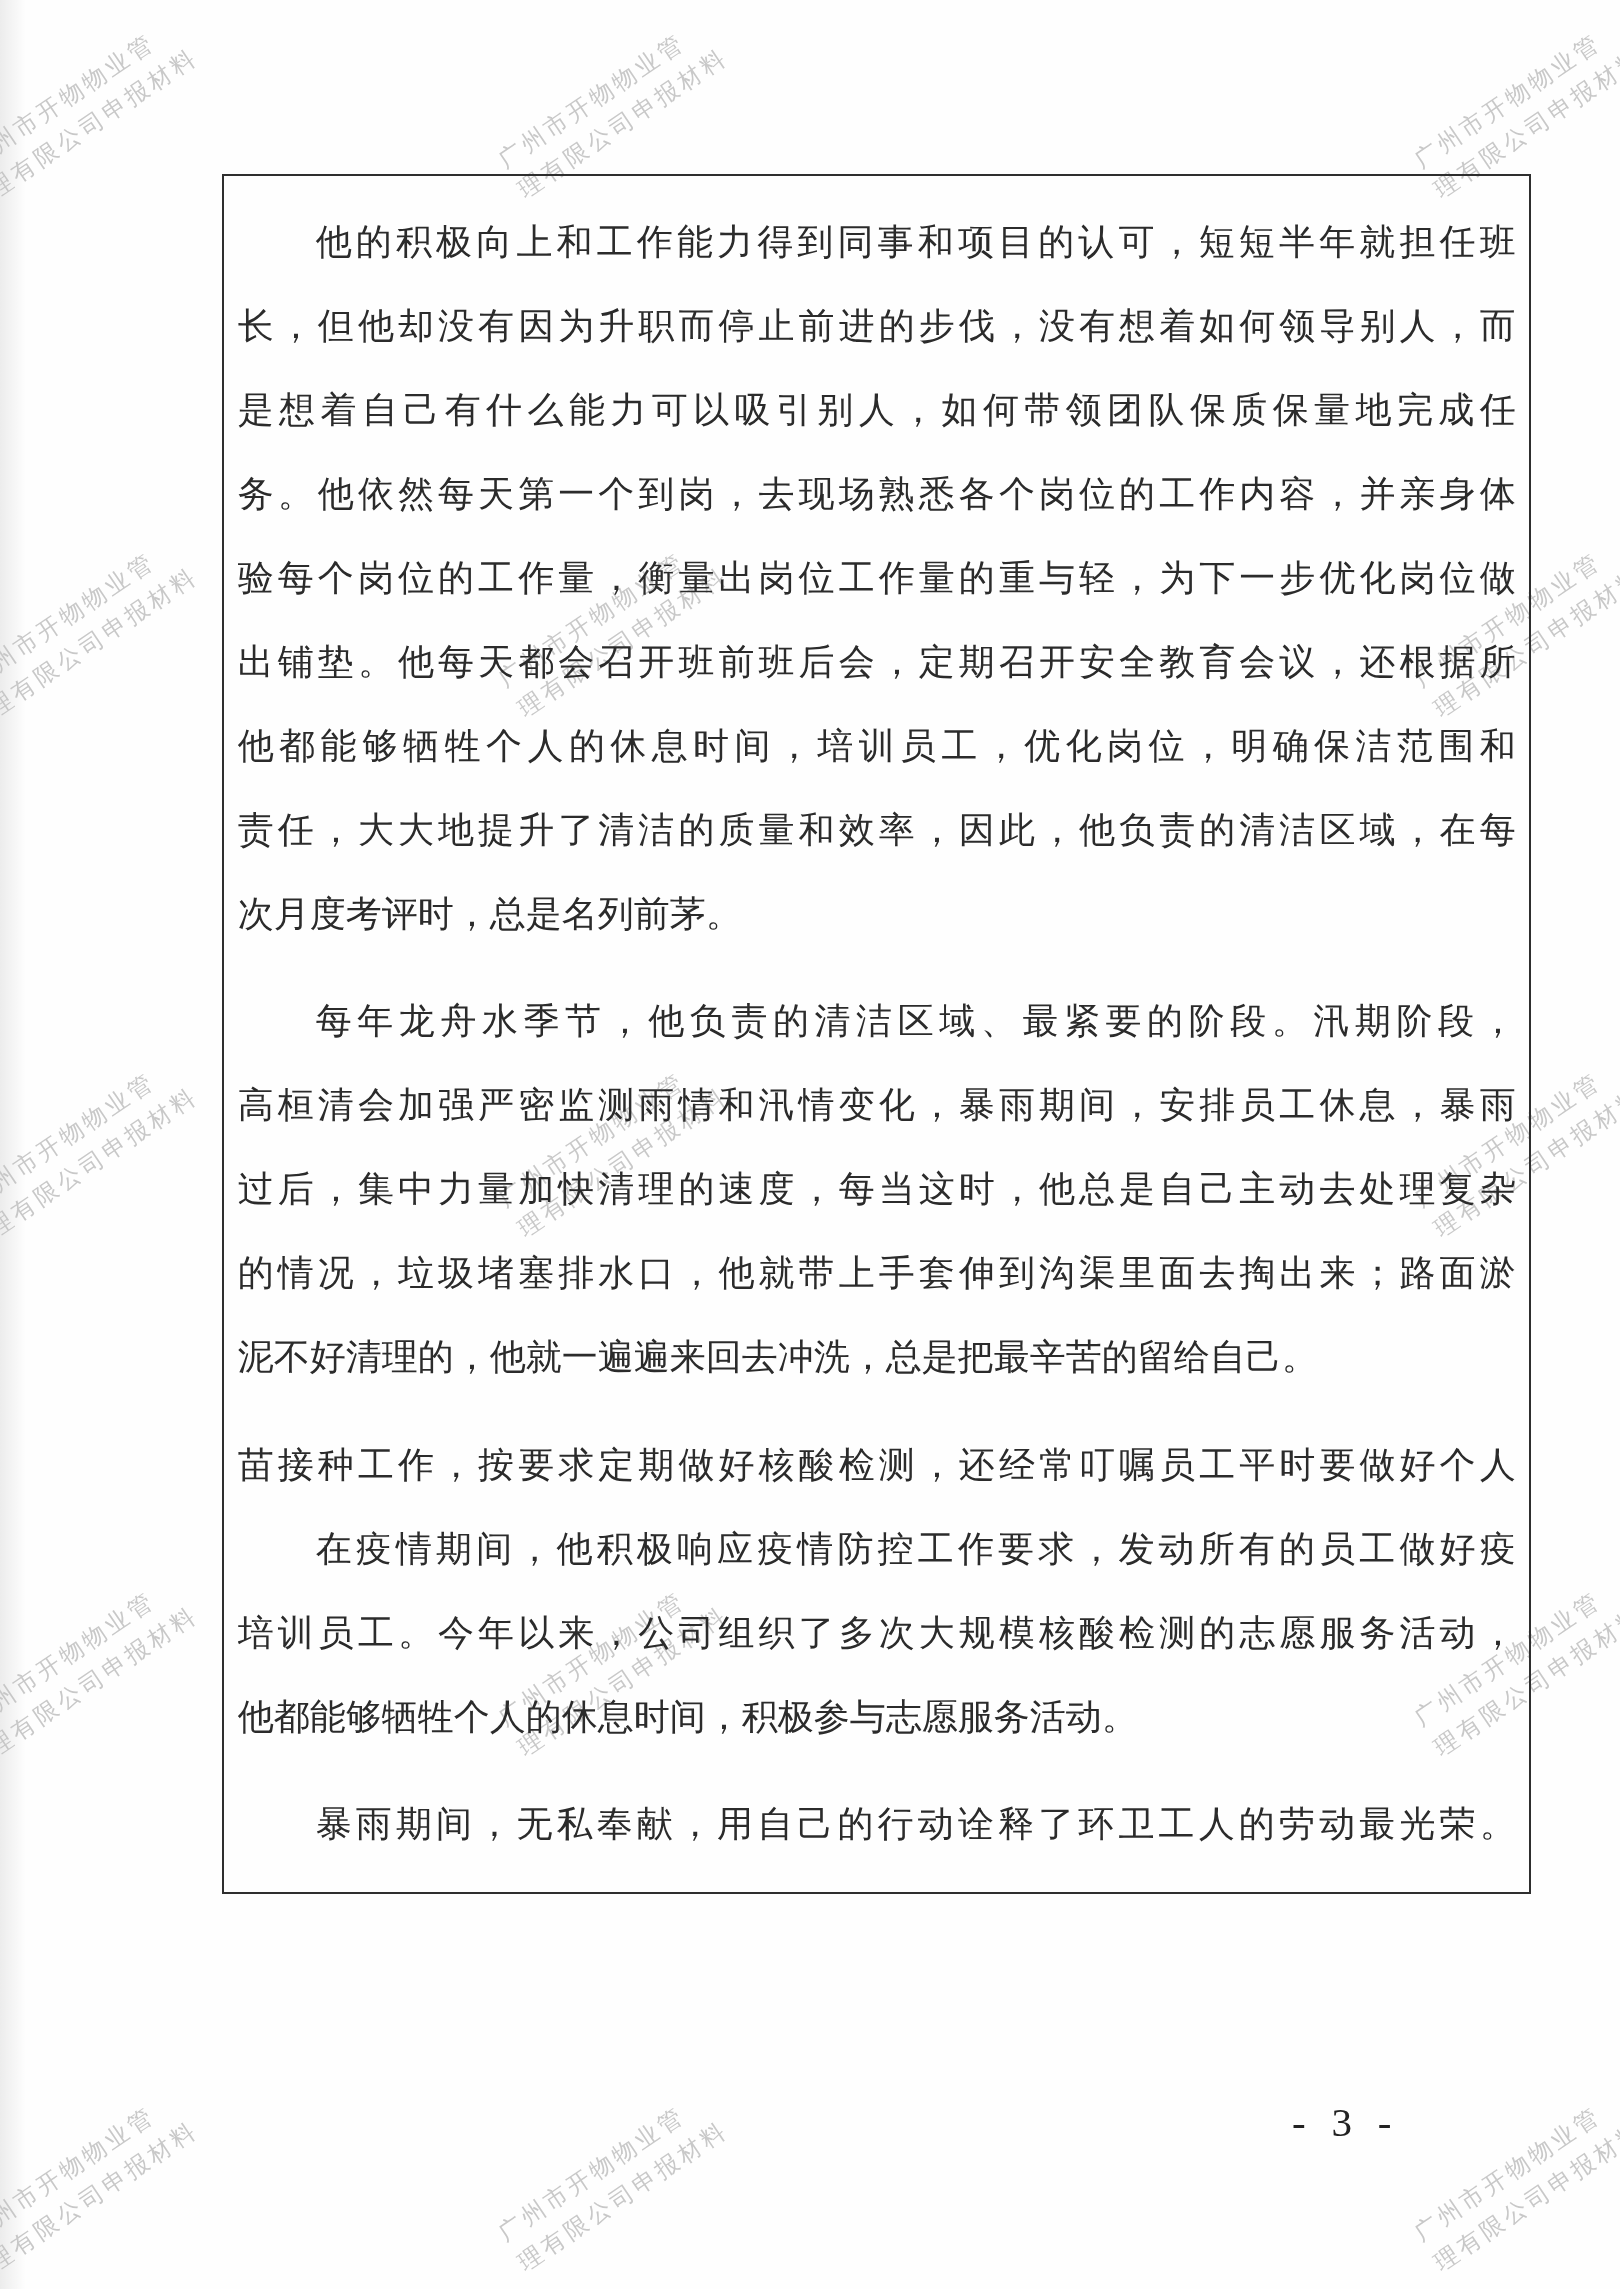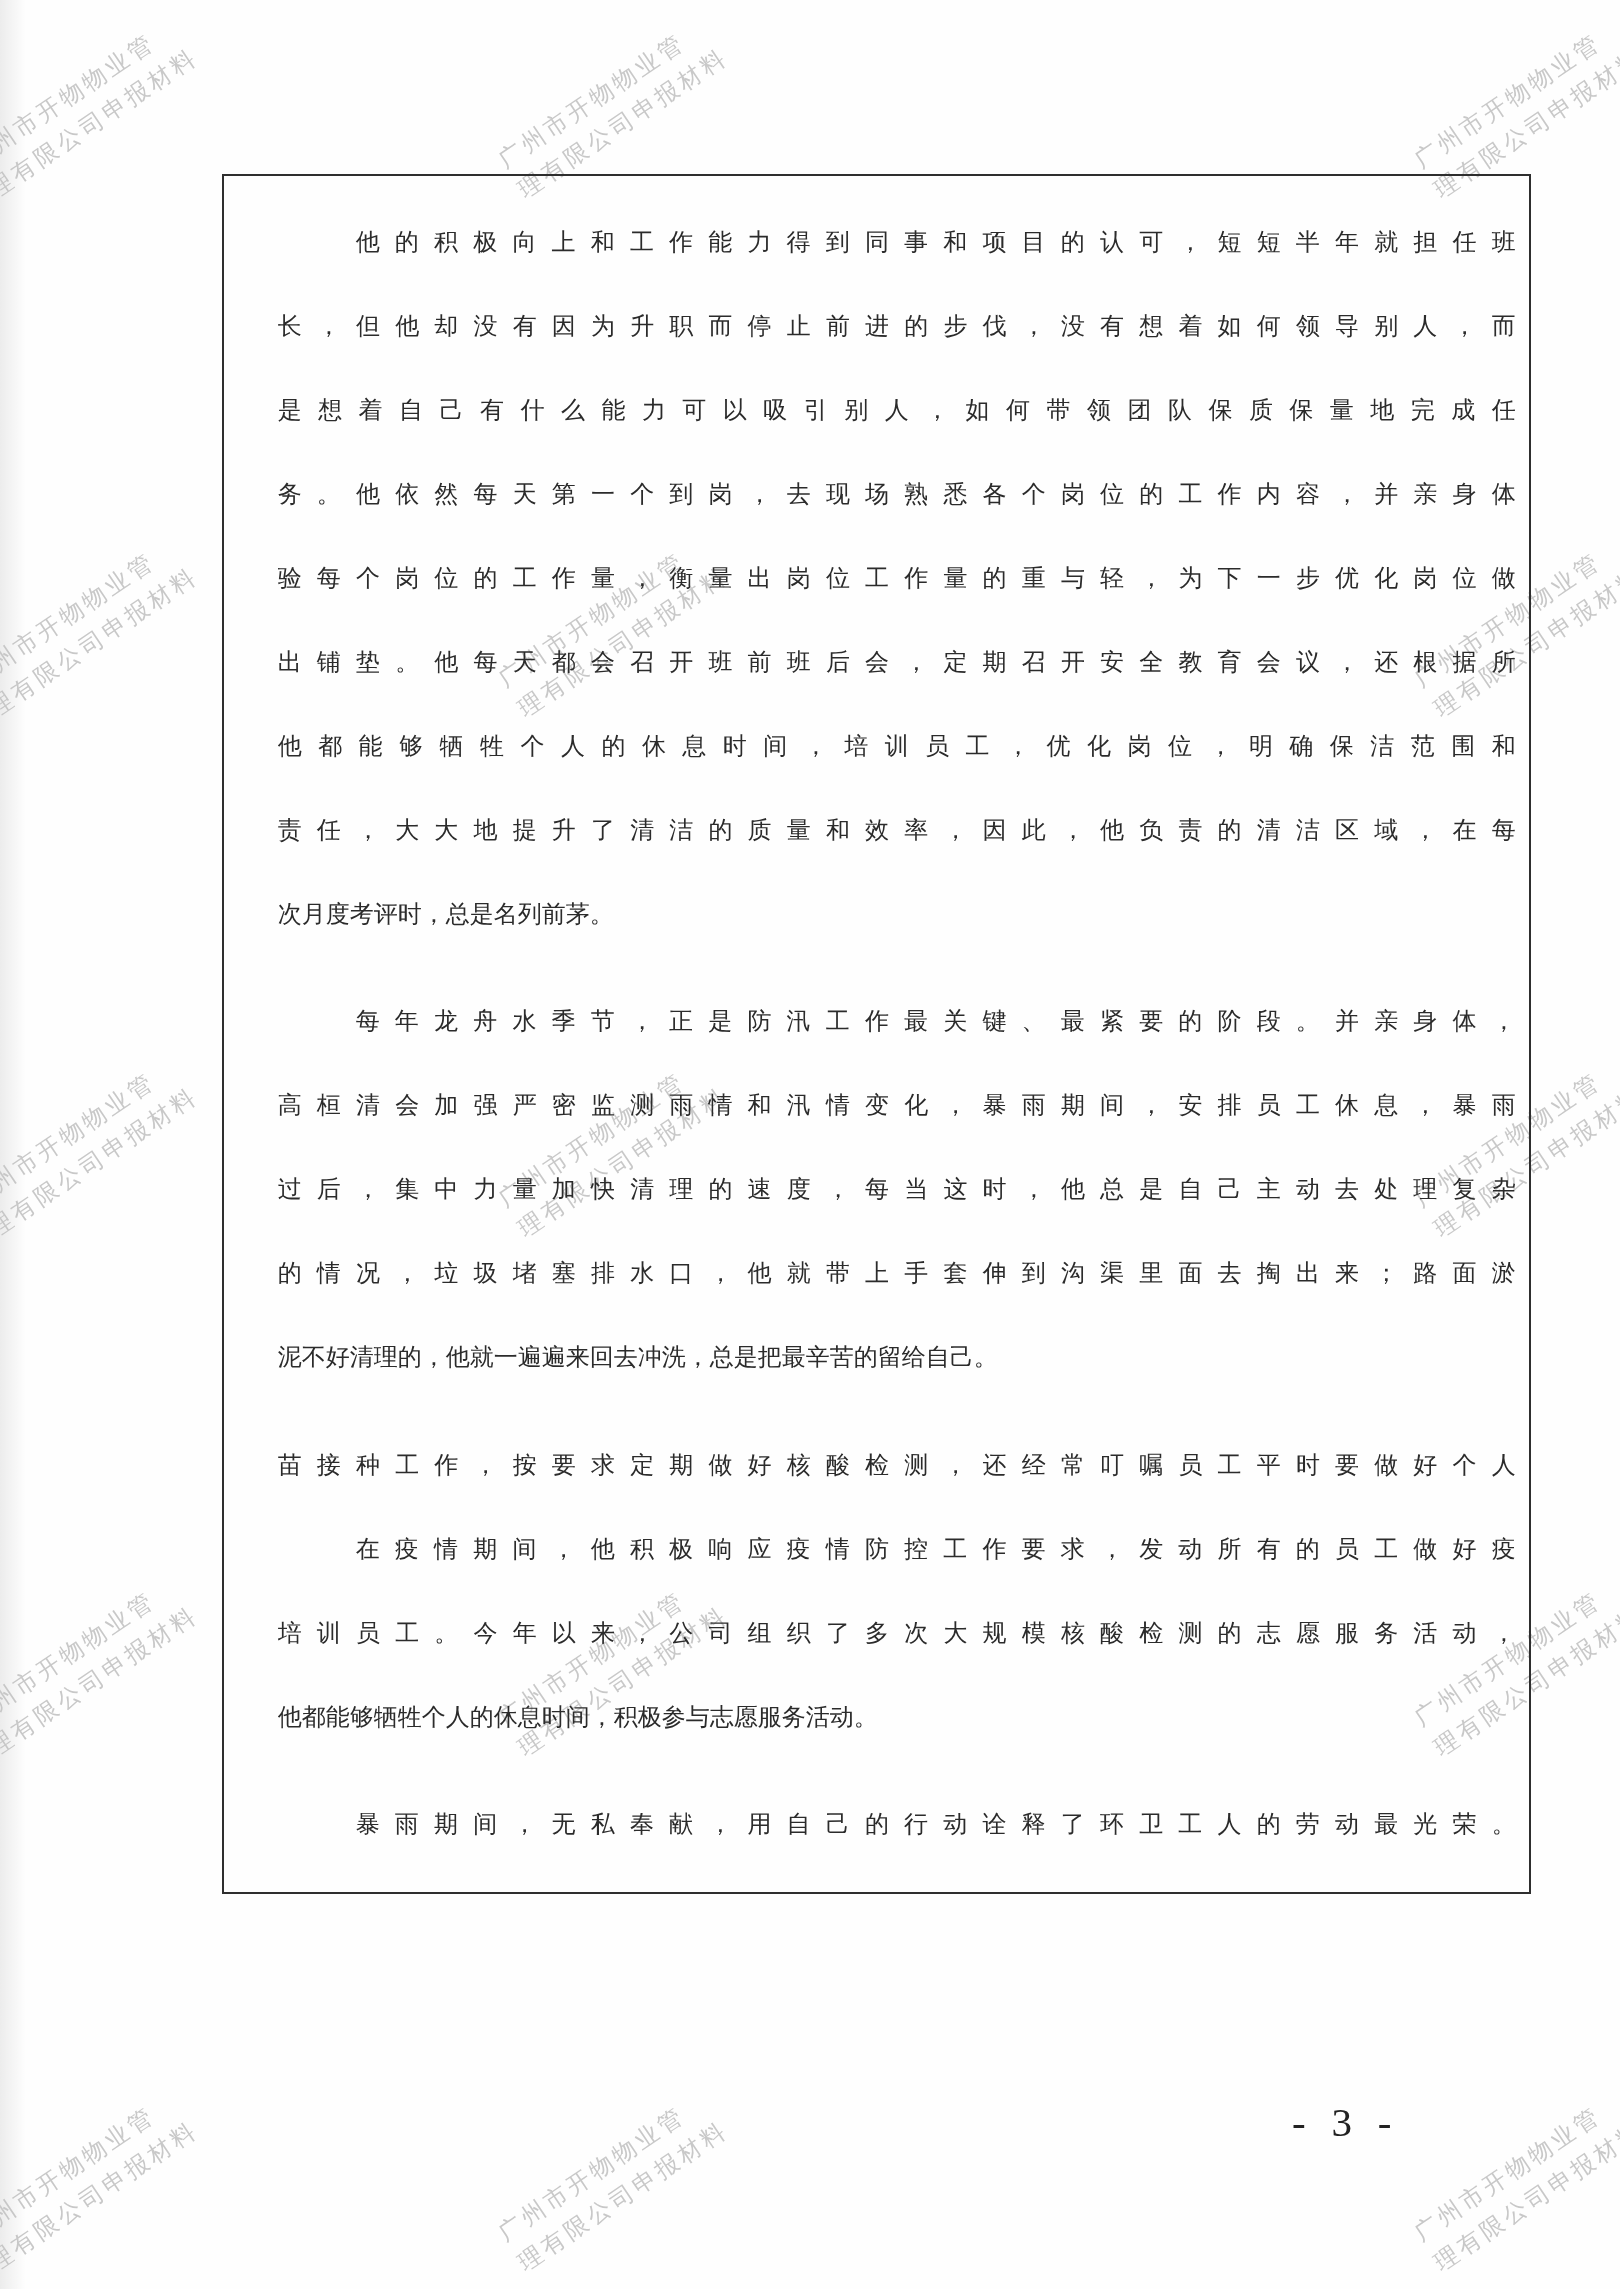--- a/index.html
+++ b/index.html
@@ -31,26 +31,25 @@
     left:222px;top:174px;
     width:1278px;height:1692px;
     border:2.9px solid #2e2e2e;
     box-sizing:content-box;
     padding:23.5px 13.7px 0 13.7px;
   }
   .para{margin:0;}
   .para + .para{margin-top:23.5px;}
   .pline{
     height:84px;line-height:84px;
-    font-size:24px;
+    font-size:36px;
     text-align:justify;
     text-align-last:justify;
     overflow:hidden;
     white-space:nowrap;
-    margin-left:40px;
   }
   .pline.indent{text-indent:78px;}
   .pline.endline{text-align-last:left;white-space:normal;}
   .page-number{
     position:absolute;
     left:1292px;top:2098px;
     font-size:41px;letter-spacing:7.8px;
     color:#222;
     font-family:"Liberation Serif","DejaVu Serif",serif;
   }
@@ -129,21 +128,21 @@
         <div class="pline">长，但他却没有因为升职而停止前进的步伐，没有想着如何领导别人，而</div>
         <div class="pline">是想着自己有什么能力可以吸引别人，如何带领团队保质保量地完成任</div>
         <div class="pline">务。他依然每天第一个到岗，去现场熟悉各个岗位的工作内容，并亲身体</div>
         <div class="pline">验每个岗位的工作量，衡量出岗位工作量的重与轻，为下一步优化岗位做</div>
         <div class="pline">出铺垫。他每天都会召开班前班后会，定期召开安全教育会议，还根据所</div>
         <div class="pline">他都能够牺牲个人的休息时间，培训员工，优化岗位，明确保洁范围和</div>
         <div class="pline">责任，大大地提升了清洁的质量和效率，因此，他负责的清洁区域，在每</div>
         <div class="pline endline">次月度考评时，总是名列前茅。</div>
       </div>
     <div class="para">
-        <div class="pline indent">每年龙舟水季节，正是防汛工作最关键、最紧要的阶段。并亲身体，</div>
+        <div class="pline indent">每年龙舟水季节，他负责的清洁区域、最紧要的阶段。汛期阶段，</div>
         <div class="pline">高桓清会加强严密监测雨情和汛情变化，暴雨期间，安排员工休息，暴雨</div>
         <div class="pline">过后，集中力量加快清理的速度，每当这时，他总是自己主动去处理复杂</div>
         <div class="pline">的情况，垃圾堵塞排水口，他就带上手套伸到沟渠里面去掏出来；路面淤</div>
         <div class="pline endline">泥不好清理的，他就一遍遍来回去冲洗，总是把最辛苦的留给自己。</div>
       </div>
     <div class="para">
         <div class="pline">苗接种工作，按要求定期做好核酸检测，还经常叮嘱员工平时要做好个人</div>
         <div class="pline indent">在疫情期间，他积极响应疫情防控工作要求，发动所有的员工做好疫</div>
         <div class="pline">培训员工。今年以来，公司组织了多次大规模核酸检测的志愿服务活动，</div>
         <div class="pline endline">他都能够牺牲个人的休息时间，积极参与志愿服务活动。</div>

